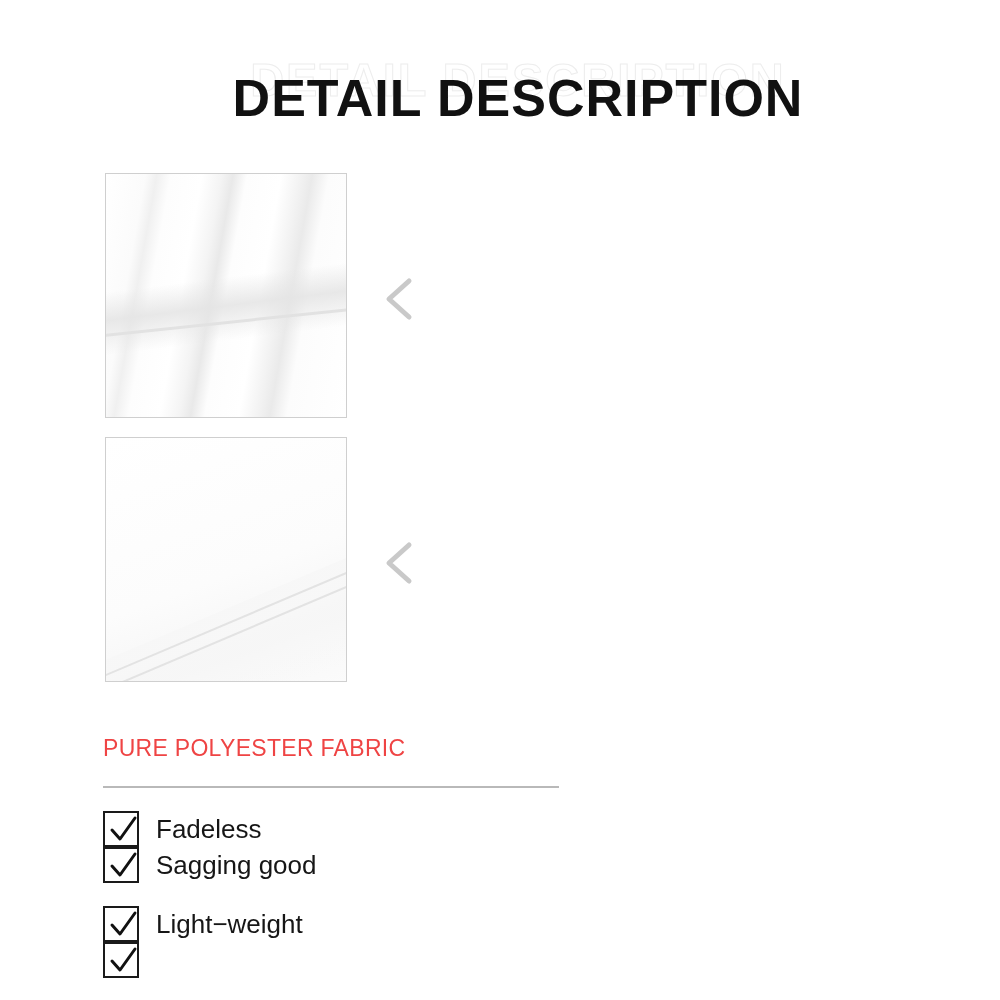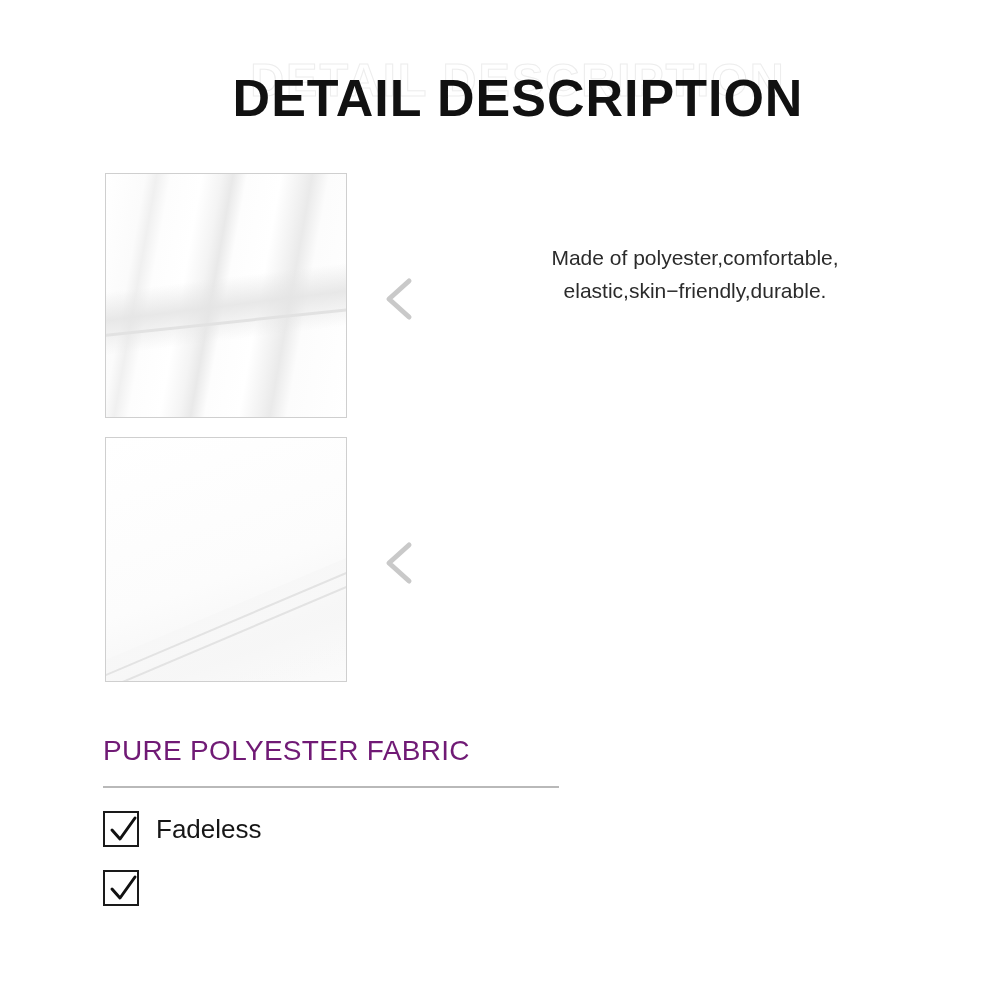--- a/index.html
+++ b/index.html
@@ -165,23 +165,23 @@
   .fabric-section {
     position: absolute;
     left: 0;
     top: 735px;
     width: 100%;
   }
   .fabric-title {
     position: absolute;
     left: 103px;
     top: 0;
-    font-size: 28px;
+    font-size: 23px;
     font-weight: 500;
-    color: #701a75;
+    color: #ef4444;
     letter-spacing: 0.3px;
     white-space: nowrap;
   }
   .fabric-rule {
     position: absolute;
     left: 103px;
     top: 51px;
     width: 456px;
     height: 2px;
     background: #b9b9b9;
@@ -236,21 +236,20 @@
     <div class="fold-a">
       <div class="fold-a-edge"></div>
     </div>
   </div>
   <div class="arrow">
     <svg width="32" height="44" viewBox="0 0 32 44" aria-hidden="true">
       <polyline points="26,4 6,22 26,40" fill="none" stroke="#c9c9c9" stroke-width="5" stroke-linecap="round" stroke-linejoin="round"></polyline>
     </svg>
   </div>
   <div class="feature-text ft-1">
-    <div class="feature-desc">Made of polyester,comfortable, elastic,skin−friendly,durable.</div>
   </div>
 </div>
 
 <div class="feature feature-2">
   <div class="photo">
     <div class="fold-b">
       <div class="hem-shade"></div>
       <div class="hem-line-1"></div>
       <div class="hem-line-2"></div>
     </div>
@@ -269,23 +268,39 @@
   <div class="checks">
     <div class="check-row">
       <div class="check-item col-1">
         <span class="check-box">
           <svg width="30" height="30" viewBox="0 0 30 30" aria-hidden="true">
             <polyline points="4,15 12,24 27,3" fill="none" stroke="#111111" stroke-width="3" stroke-linecap="round" stroke-linejoin="round"></polyline>
           </svg>
         </span>
         <span class="check-label">Fadeless</span>
       </div>
+      <div class="check-item">
+        <span class="check-box">
+          <svg width="30" height="30" viewBox="0 0 30 30" aria-hidden="true">
+            <polyline points="4,15 12,24 27,3" fill="none" stroke="#111111" stroke-width="3" stroke-linecap="round" stroke-linejoin="round"></polyline>
+          </svg>
+        </span>
+        <span class="check-label">Sagging good</span>
+      </div>
     </div>
 
     <div class="check-row">
+      <div class="check-item col-1">
+        <span class="check-box">
+          <svg width="30" height="30" viewBox="0 0 30 30" aria-hidden="true">
+            <polyline points="4,15 12,24 27,3" fill="none" stroke="#111111" stroke-width="3" stroke-linecap="round" stroke-linejoin="round"></polyline>
+          </svg>
+        </span>
+        <span class="check-label">Light−weight</span>
+      </div>
       <div class="check-item">
         <span class="check-box">
           <svg width="30" height="30" viewBox="0 0 30 30" aria-hidden="true">
             <polyline points="4,15 12,24 27,3" fill="none" stroke="#111111" stroke-width="3" stroke-linecap="round" stroke-linejoin="round"></polyline>
           </svg>
         </span>
       </div>
     </div>
   </div>
 </div>

